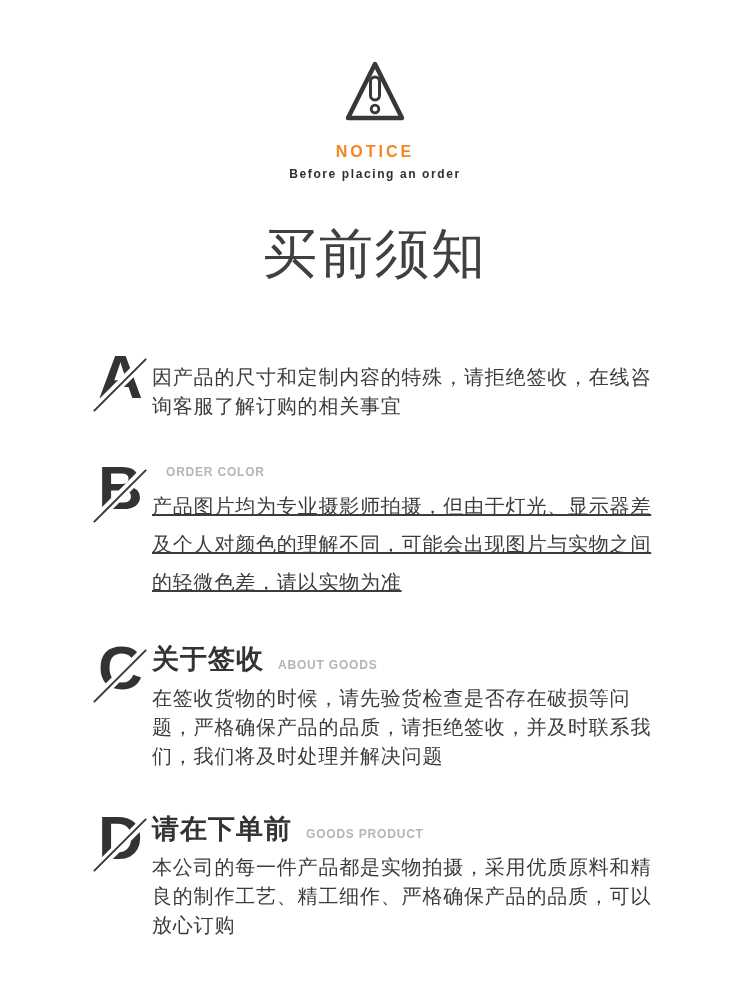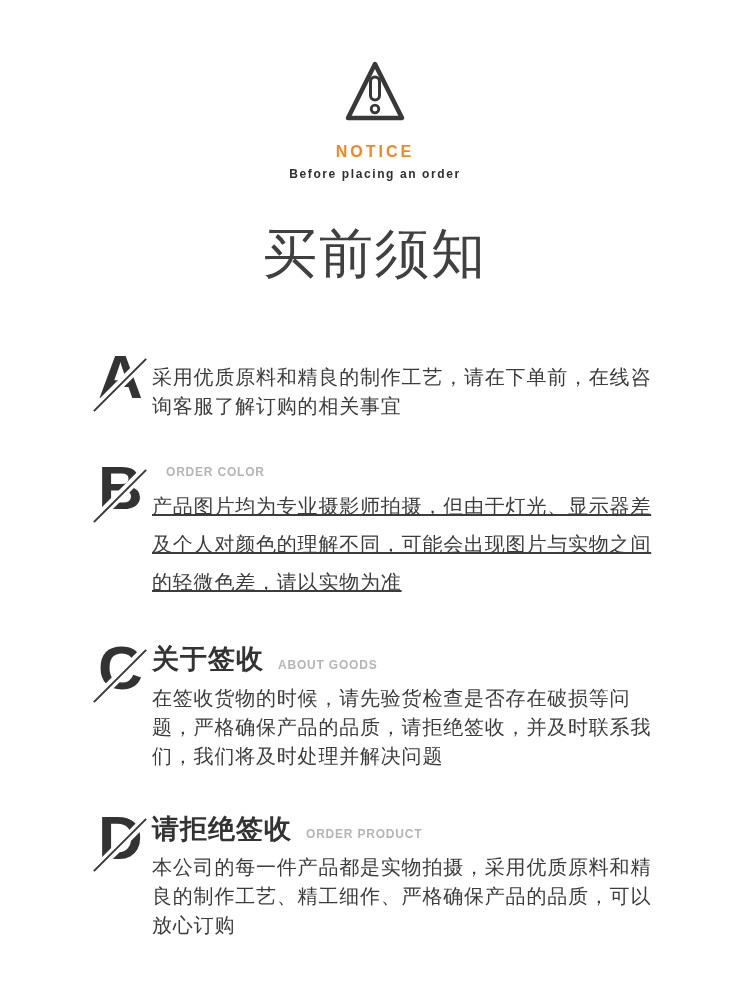--- a/index.html
+++ b/index.html
@@ -132,21 +132,21 @@
 
   <main class="sections">
 
     <section class="sec">
       <div class="letter-wrap">
         <span class="letter">A</span>
         <span class="slash-band"></span>
         <span class="slash-line"></span>
       </div>
       <div class="sec-content">
-        <p class="sec-body">采用优质原料和精良的制作工艺，请在下单前，在线咨询客服了解订购的相关事宜</p>
+        <p class="sec-body">因产品的尺寸和定制内容的特殊，请拒绝签收，在线咨询客服了解订购的相关事宜</p>
       </div>
     </section>
 
     <section class="sec">
       <div class="letter-wrap">
         <span class="letter">B</span>
         <span class="slash-band"></span>
         <span class="slash-line"></span>
       </div>
       <div class="sec-content">
@@ -173,21 +173,21 @@
     </section>
 
     <section class="sec">
       <div class="letter-wrap">
         <span class="letter">D</span>
         <span class="slash-band"></span>
         <span class="slash-line"></span>
       </div>
       <div class="sec-content">
         <div class="heading-row">
-          <h2 class="sec-heading">请拒绝签收</h2>
-          <span class="sec-subheading">ORDER PRODUCT</span>
+          <h2 class="sec-heading">请在下单前</h2>
+          <span class="sec-subheading">GOODS PRODUCT</span>
         </div>
         <p class="sec-body">本公司的每一件产品都是实物拍摄，采用优质原料和精良的制作工艺、精工细作、严格确保产品的品质，可以放心订购</p>
       </div>
     </section>
 
   </main>
 </div>
 
 </body></html>

